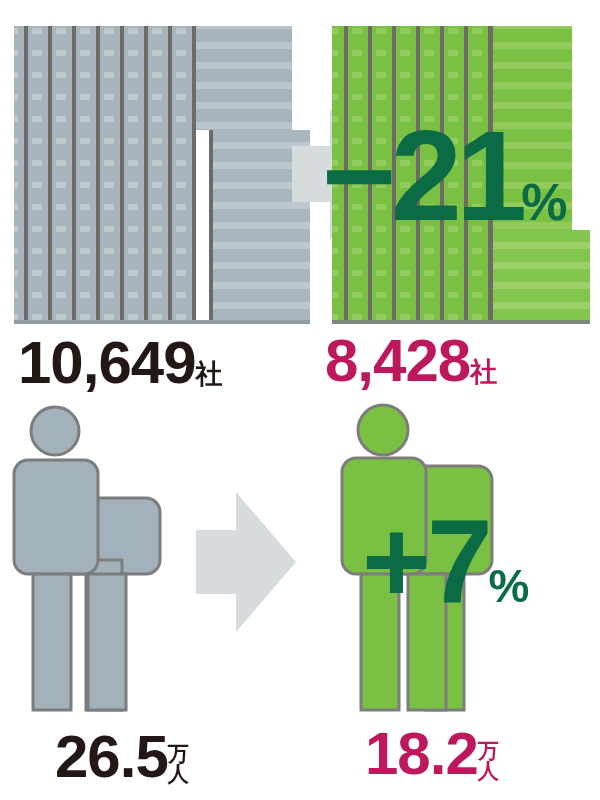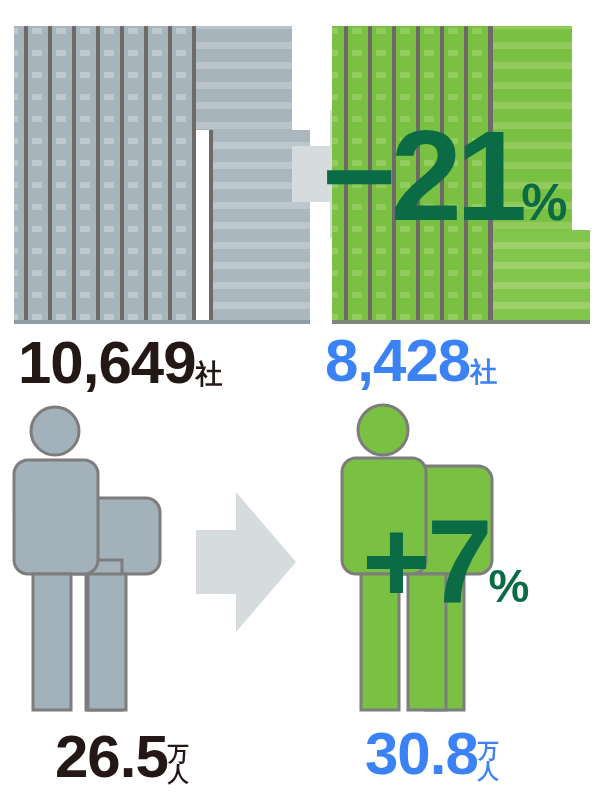--- a/index.html
+++ b/index.html
@@ -27,21 +27,21 @@
   .cap-stack{
     display:inline-block;
     font-size:21px;
     line-height:0.95;
     text-align:left;
     vertical-align:-4px;
   }
   .cap-stack span{display:block;}
 
   .gray-text{color:#231815;}
-  .green-text{color:#3b82f6;}
+  .green-text{color:#be185d;}
 
   
   .pct{
     position:absolute;
     color:#0a6b45;
     font-weight:bold;
     line-height:1;
     white-space:nowrap;
   }
   .pct-big{font-size:128px;letter-spacing:-6px;font-weight:bold;}
@@ -168,19 +168,19 @@
   </div>
 
   <div class="caption gray-text" style="left:55px;top:727px;">
     <span class="cap-num">26.5</span><span class="cap-stack">
       <span>万</span>
       <span>人</span>
     </span>
   </div>
 
   <div class="caption green-text" style="left:365px;top:724px;">
-    <span class="cap-num">30.8</span><span class="cap-stack">
+    <span class="cap-num">18.2</span><span class="cap-stack">
       <span>万</span>
       <span>人</span>
     </span>
   </div>
 
 </div>
 
 </body></html>

